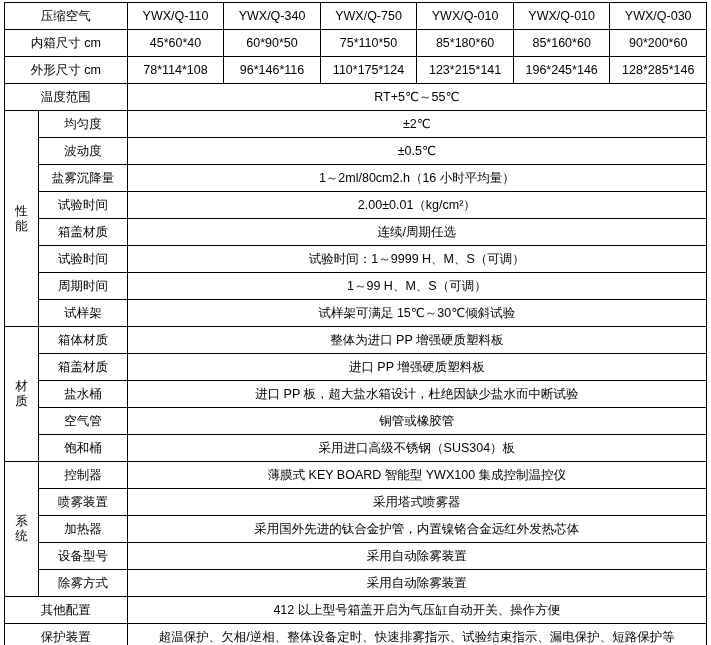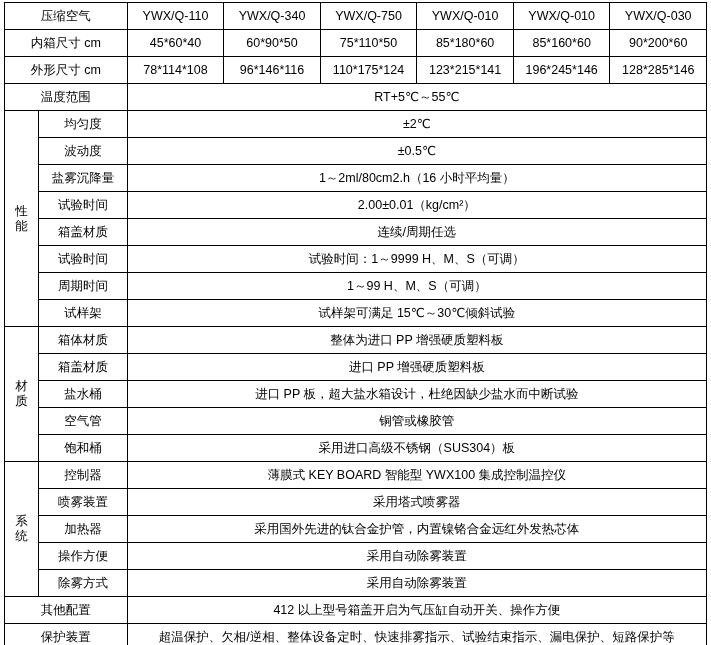--- a/index.html
+++ b/index.html
@@ -181,21 +181,21 @@
       </tr>
       <tr>
         <td class="lbl">喷雾装置</td>
         <td class="wide" colspan="6">采用塔式喷雾器</td>
       </tr>
       <tr>
         <td class="lbl">加热器</td>
         <td class="wide" colspan="6">采用国外先进的钛合金护管，内置镍铬合金远红外发热芯体</td>
       </tr>
       <tr>
-        <td class="lbl">操作方便</td>
+        <td class="lbl">设备型号</td>
         <td class="wide" colspan="6">采用自动除雾装置</td>
       </tr>
       <tr>
         <td class="lbl">除雾方式</td>
         <td class="wide" colspan="6">采用自动除雾装置</td>
       </tr>
 
       <tr>
         <td class="lbl" colspan="2">其他配置</td>
         <td class="wide" colspan="6">412 以上型号箱盖开启为气压缸自动开关、操作方便</td>

